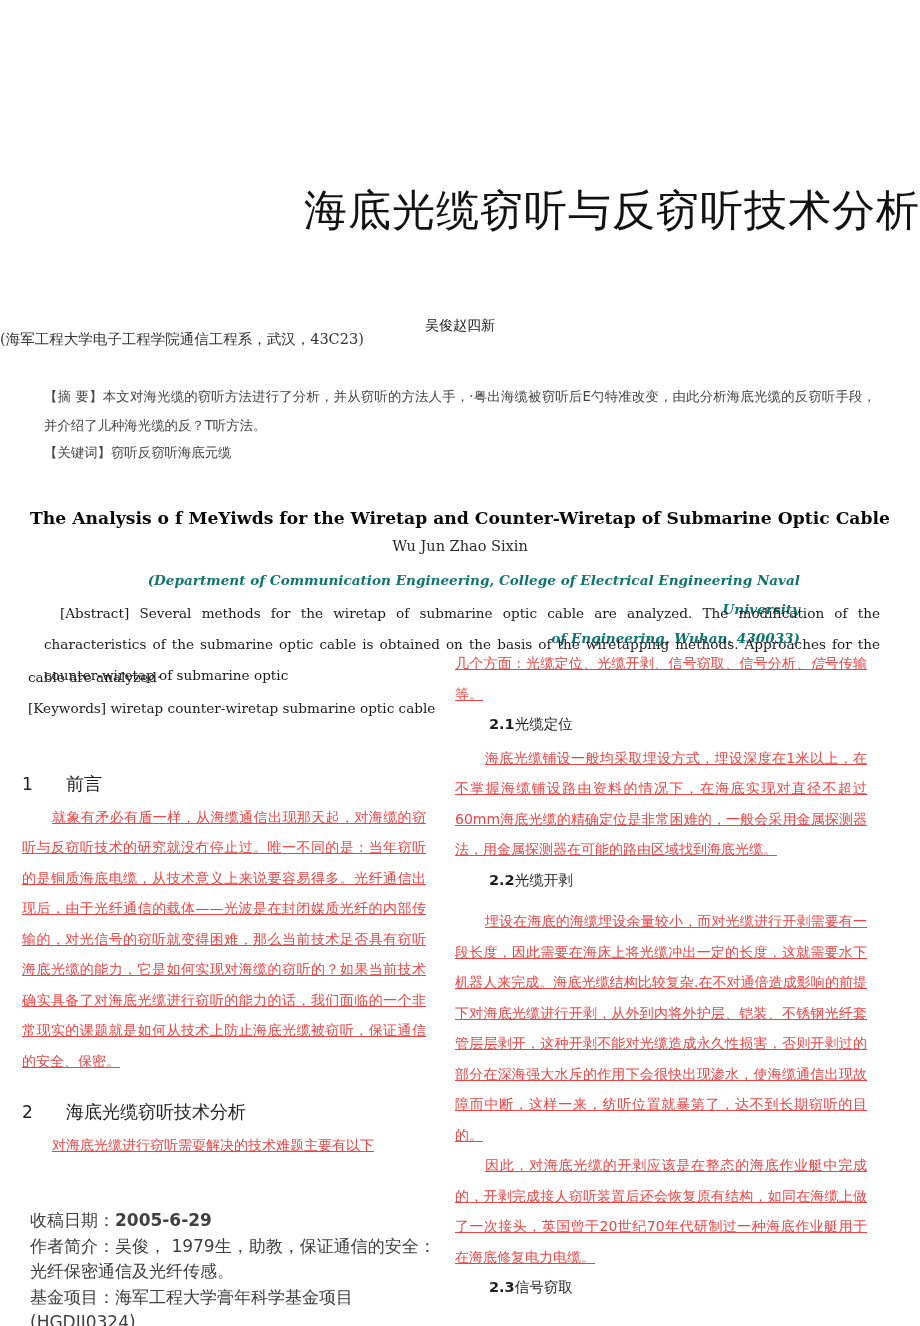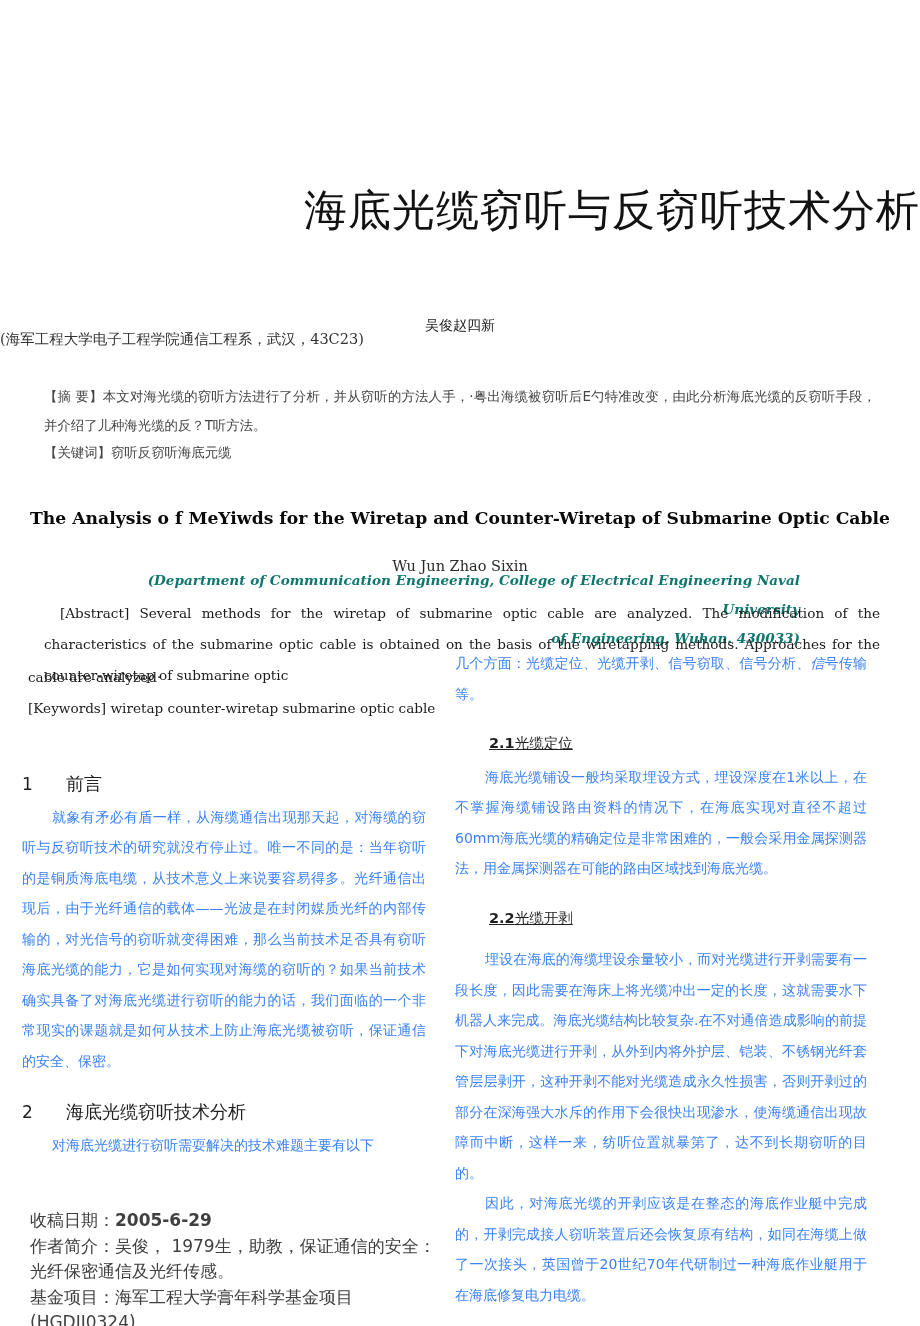--- a/index.html
+++ b/index.html
@@ -84,21 +84,21 @@
     width: 920px;
     text-align: center;
     font-family: "DejaVu Serif", "Liberation Serif", serif;
     font-weight: bold;
     font-size: 17.2px;
     color: #0a0a0a;
   }
   .authors-en {
     position: absolute;
     left: 0;
-    top: 558px;
+    top: 538px;
     width: 920px;
     text-align: center;
     font-family: "DejaVu Serif", "Liberation Serif", serif;
     font-size: 14.5px;
     color: #2a2a2a;
   }
   .affil-en {
     position: absolute;
     left: 120px;
     top: 566px;
@@ -174,37 +174,37 @@
     font-family: "DejaVu Sans", "Liberation Sans", sans-serif;
     font-size: 17px;
   }
   .h1 .txt {
     font-size: 18px;
   }
 
   .h2 {
     font-size: 14.5px;
     color: #1f1f1f;
-    margin: 22px 0 6px 0;
+    margin: 3px 0 6px 0;
     padding-left: 34px;
     line-height: 1.7;
-    text-decoration: underline;
   }
   .h2 b {
     font-family: "DejaVu Sans", "Liberation Sans", sans-serif;
     font-weight: bold;
   }
 
   p.body {
     margin: 0 0 0 0;
     font-size: 14px;
     line-height: 30.5px;
-    color: #3b82f6;
+    color: #ef4444;
     text-align: justify;
     text-indent: 30px;
+    text-decoration: underline;
   }
   p.noindent {
     text-indent: 0;
   }
   .ital { font-style: italic; }
 
   
   .footnote {
     position: absolute;
     left: 30px;

